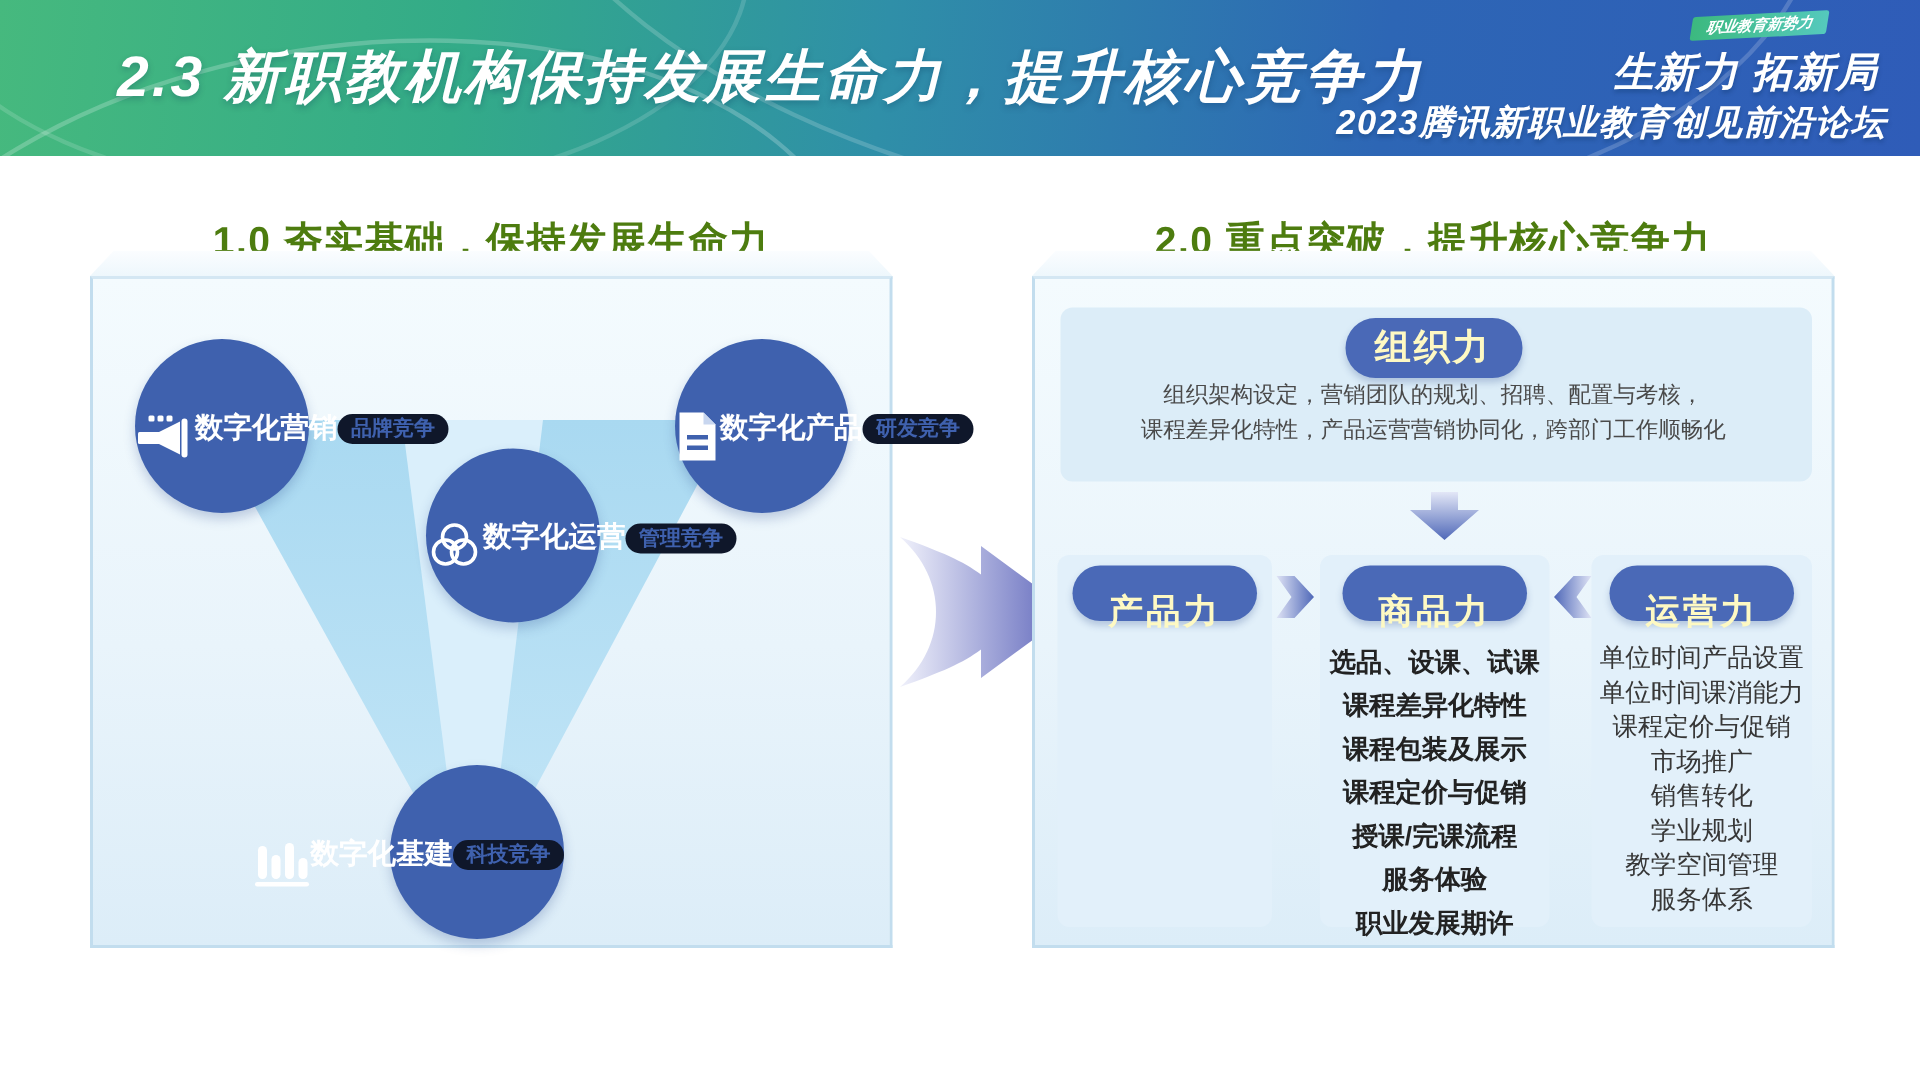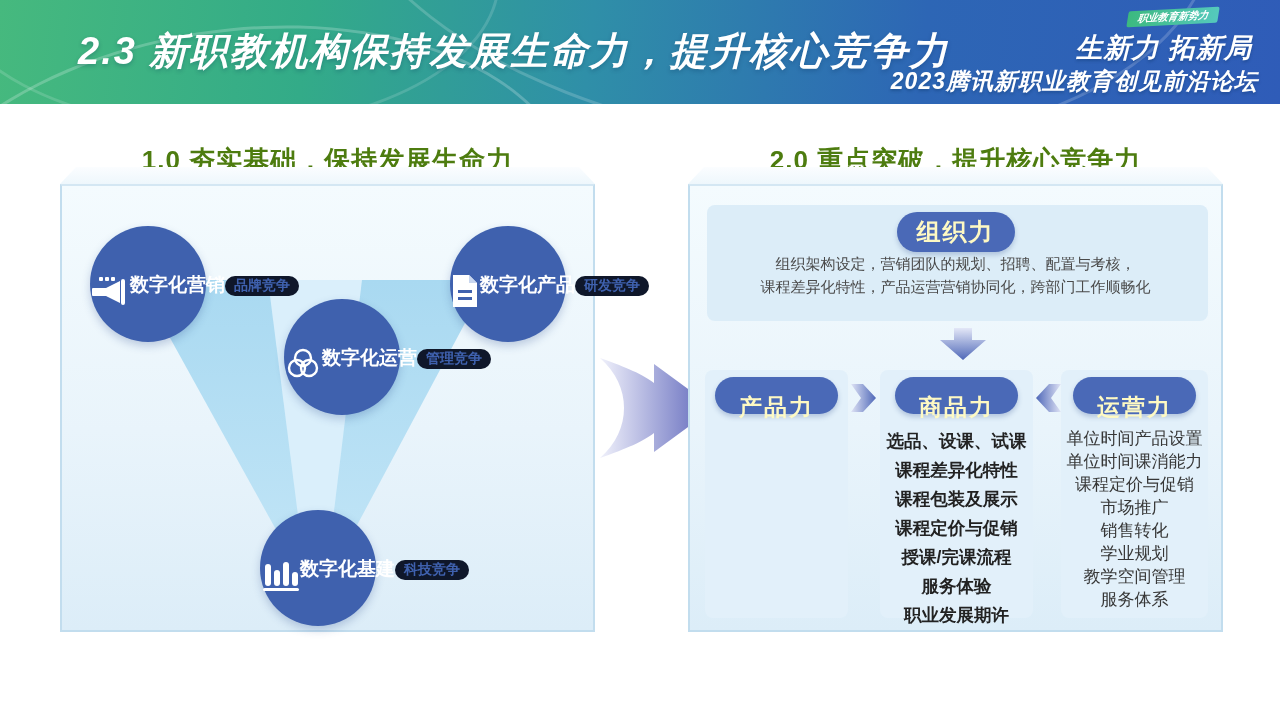--- a/index.html
+++ b/index.html
@@ -69,21 +69,21 @@
   }
   .circle .cicon { height:34px; margin-top:13px; display:flex; align-items:flex-end; }
   .circle .clabel { color:#ffffff; font-size:19px; font-weight:bold; margin-top:2px; white-space:nowrap; }
   .circle .ctag {
     background:#0f172a; color:#3f61ae; font-size:14px; font-weight:bold;
     border-radius:11px; padding:1px 9px; margin-top:4px; white-space:nowrap;
   }
   .pos-marketing { left:90px;  top:226px; }
   .pos-product   { left:450px; top:226px; }
   .pos-operation { left:284px; top:299px; z-index:3; }
-  .pos-infra     { left:260px; top:510px; }
+  .pos-infra     { left:260px; top:510px;justify-content:flex-end; }
   
   .big-arrow { position:absolute; left:598px; top:352px; }
   
   .org-box {
     position:absolute; left:17px; top:19px; width:501px; height:116px;
     background:#dcedf8; border-radius:8px;
   }
   .pill {
     background:#4a69b7; color:#fef9c3; font-weight:bold; text-align:center;
     border-radius:20px; box-shadow:0 3px 5px rgba(40,70,140,.25); white-space:nowrap;

